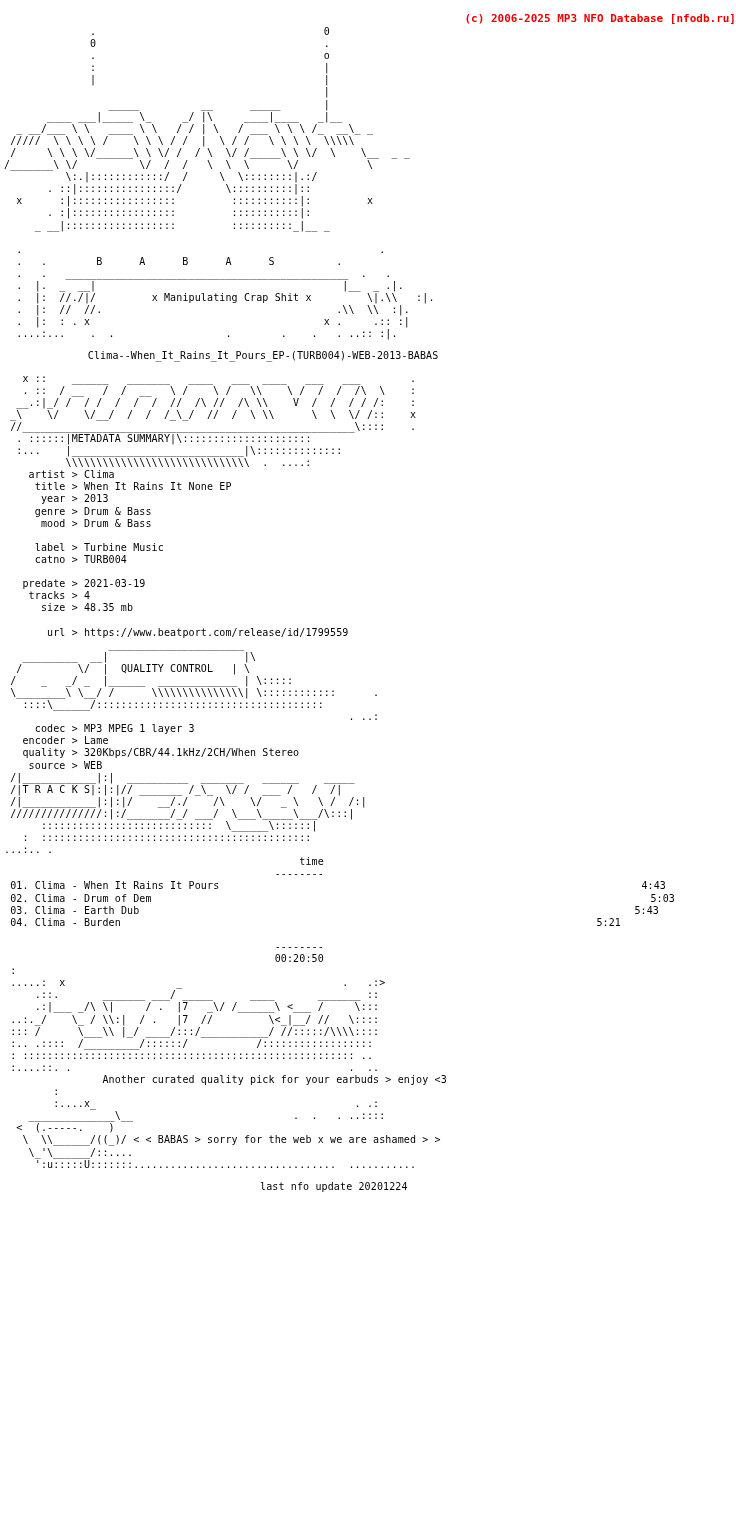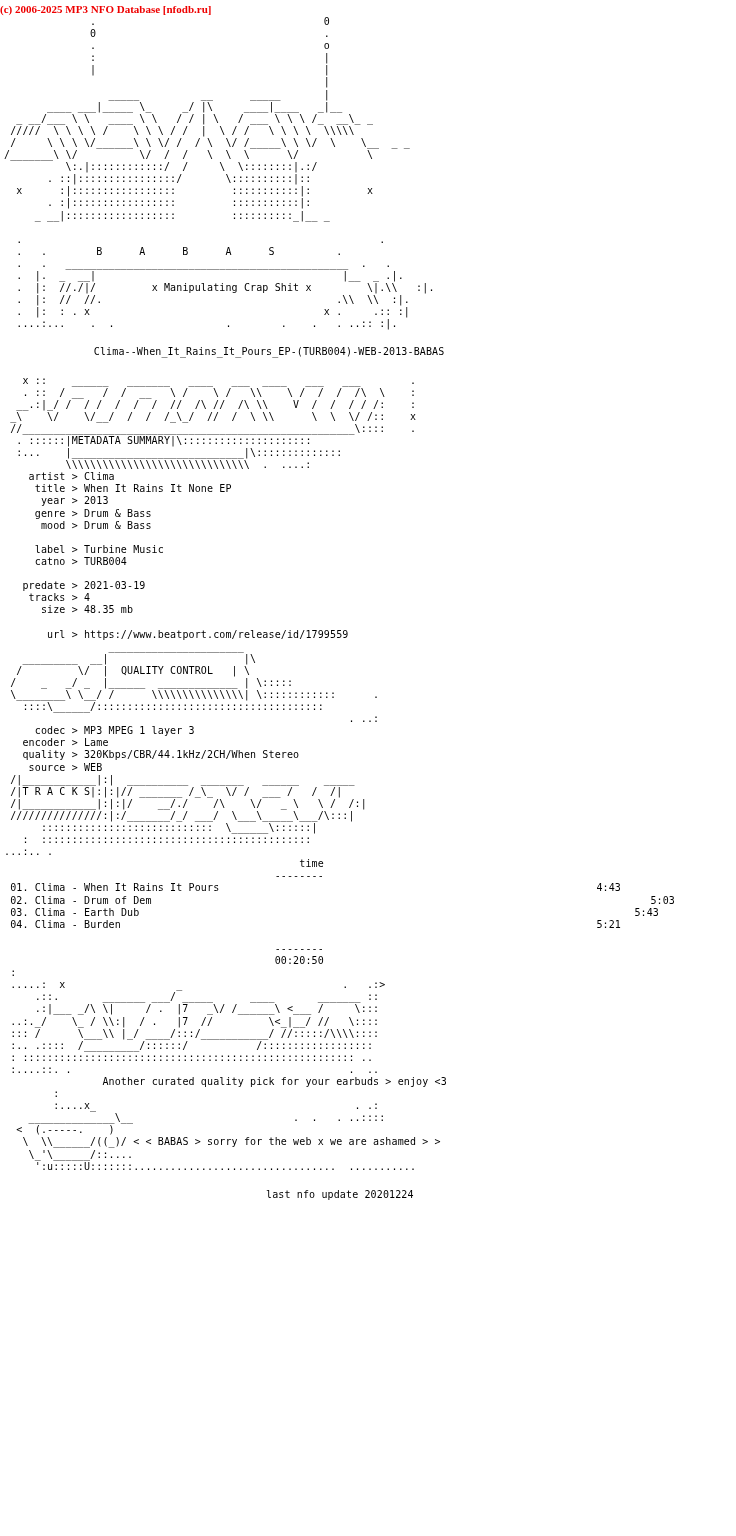--- a/index.html
+++ b/index.html
@@ -8,39 +8,38 @@
     padding: 0;
     background: #ffffff;
   }
   body {
     width: 736px;
     height: 1536px;
     overflow: hidden;
     font-family: "DejaVu Sans Mono", "Liberation Mono", monospace;
   }
   .nfo-header {
-    text-align: left;
+    text-align: right;
     color: #ee0000;
     font-size: 11px;
     line-height: 14px;
     font-weight: bold;
     letter-spacing: 0px;
-    padding-top: 2px;
+    padding-top: 12px;
     white-space: pre;
-    font-family: Liberation Serif, serif;
   }
   .nfo-body {
     color: #000000;
     font-size: 10px;
     line-height: 12.1px;
     white-space: pre;
     font-family: "DejaVu Sans Mono", "Liberation Mono", monospace;
     letter-spacing: 0.13px;
     padding-left: 4px;
-    margin: 16px;
+    margin: 10px;
   }
   .nfo-art, .nfo-meta, .nfo-tracks, .nfo-notes, .nfo-footer {
     white-space: pre;
     margin: 0;
   }
 </style>
 </head>
 <body>
 
 <div class="nfo-header">(c) 2006-2025 MP3 NFO Database [nfodb.ru]</div>
@@ -114,21 +113,21 @@
 <pre class="nfo-body nfo-art"> /|____________|:|  __________  _______   ______    _____
  /|<span>T R A C K S</span>|:|:|// _______ /_\_  \/ /  ___ /   /  /|
  /|____________|:|:|/    __/./    /\    \/   _ \   \ /  /:|
  ///////////////:|:/_______/_/ ___/  \___\_____\___/\:::|
       ::::::::::::::::::::::::::::  \______\::::::|
    :  ::::::::::::::::::::::::::::::::::::::::::::
 ...:.. .</pre>
 
 <pre class="nfo-body nfo-tracks">                                                <span>time</span>
                                             <span>--------</span>
- <span><span>01.</span> <span>Clima</span> - <span>When It Rains It Pours</span></span><span style="float:right;padding-right:115px">4:43</span>
+ <span><span>01.</span> <span>Clima</span> - <span>When It Rains It Pours</span></span><span style="float:right;padding-right:70px">4:43</span>
  <span><span>02.</span> <span>Clima</span> - <span>Drum of Dem</span></span><span style="float:right;padding-right:61px">5:03</span>
  <span><span>03.</span> <span>Clima</span> - <span>Earth Dub</span></span><span style="float:right;padding-right:77px">5:43</span>
  <span><span>04.</span> <span>Clima</span> - <span>Burden</span></span><span style="float:right;padding-right:115px">5:21</span>
 
                                             <span>--------</span>
                                             <span>00:20:50</span></pre>
 
 <pre class="nfo-body nfo-art"> :
  .....:  x                  _                          .   .:&gt;
      .::.       _______ ___/ _____      ____       _______ ::

